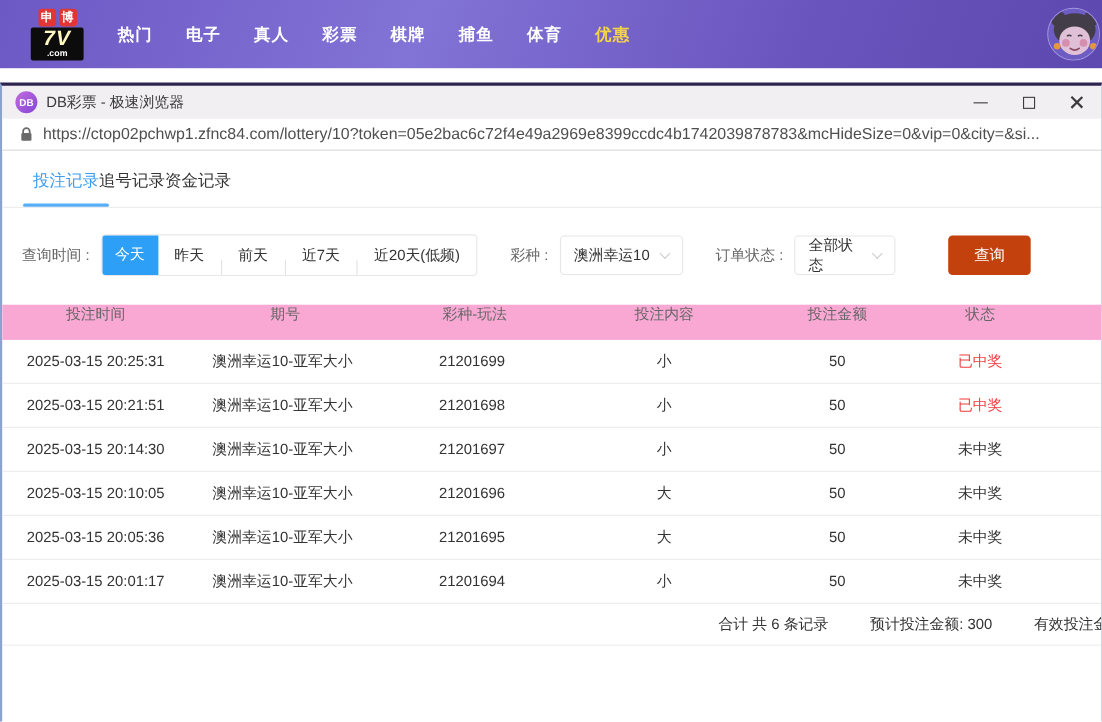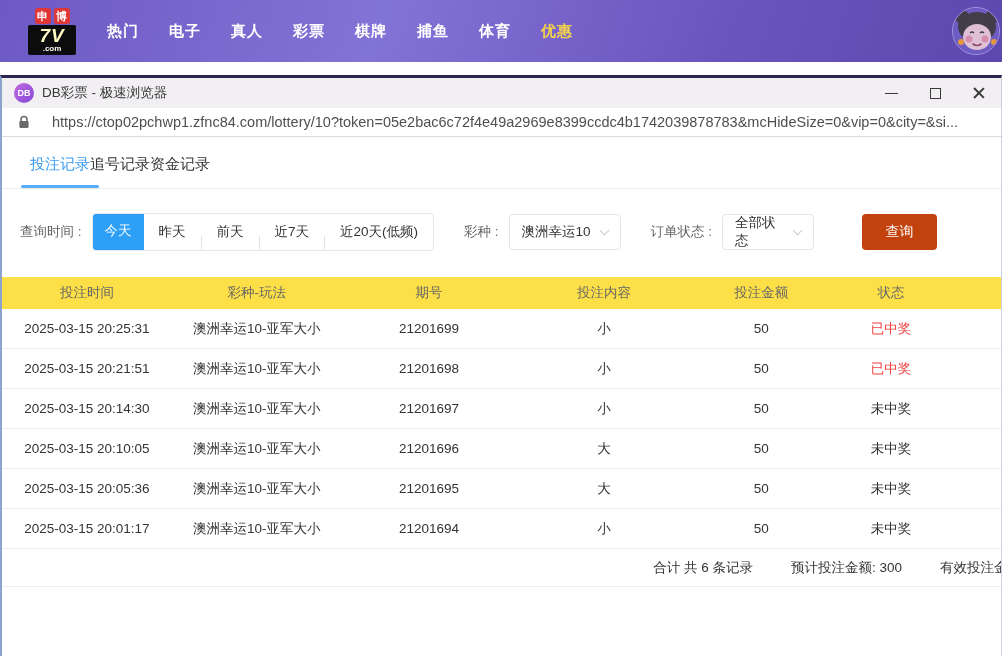--- a/index.html
+++ b/index.html
@@ -34,21 +34,21 @@
   .win-controls { margin-left:auto; display:flex; height:100%; }
   .win-btn { width:44px; display:flex; align-items:center; justify-content:center; cursor:pointer; }
   .icon-min { width:13px; height:0; border-top:1.7px solid #3b3b3b; }
   .icon-max { width:11px; height:11px; border:1.7px solid #3b3b3b; }
   .icon-close { position:relative; width:14px; height:14px; }
   .icon-close::before,.icon-close::after { content:''; position:absolute; left:6.2px; top:0; width:1.7px; height:14px; background:#3b3b3b; }
   .icon-close::before { transform:rotate(45deg); }
   .icon-close::after { transform:rotate(-45deg); }
 
   .urlbar { height:29px; background:#fff; border-bottom:1px solid #dadada; display:flex; align-items:center;
-            padding-left:16px; gap:22px; }
+            padding-left:16px; gap:9px; }
   .url-text { font-size:14.5px; color:#4f4f4f; white-space:nowrap; overflow:hidden; }
 
   
   .tabs-row { display:flex; padding:18px 0 0 28px; border-bottom:1px solid #ececec; }
   .tab { font-size:15px; color:#333; padding-bottom:14px; position:relative; cursor:pointer; }
   .tab.active { color:#3b9cf2; }
   .tab.active::after { content:''; position:absolute; left:-9px; right:-9px; bottom:0; height:3px;
                        background:#57aef7; border-radius:3px; }
 
   
@@ -64,21 +64,21 @@
                 border-radius:4px; height:36px; padding:0 12px; color:#333; cursor:pointer; background:#fff; }
   .select-lottery { width:112px; }
   .select-status { width:92px;align-items:center; }
   .caret { width:7px; height:7px; border-right:1.5px solid #ccc; border-bottom:1.5px solid #ccc;
            transform:rotate(45deg); margin-left:8px; margin-top:-3px; flex:none; }
   .search-btn { margin-left:48px; width:75px; height:36px; background:#c2410c; color:#fff; border:none;
                 border-radius:4px; font-size:14px; cursor:pointer; }
 
   
   .table { margin-top:26px; }
-  .t-head { display:flex; height:32px; background:#fde047; align-items:center; color:#666; font-size:13.5px; }
+  .t-head { display:flex; height:32px; background:#f9a8d4; align-items:flex-start; color:#666; font-size:13.5px; }
   .t-row { display:flex; height:40px; align-items:center; border-bottom:1px solid #ededed;
            font-size:13.5px; color:#333; }
   .cell { text-align:center; overflow:hidden; white-space:nowrap; }
   .c1{width:17%;} .c2{width:17%;} .c3{width:17.5%;} .c4{width:17.5%;} .c5{width:14%;} .c6{width:12%;}
   .won { color:#f23d3d;text-align:center; }
 
   .table-footer { display:flex; height:38px; align-items:center; justify-content:flex-end; gap:38px;
                   border-bottom:1px solid #ededed; font-size:13.5px; color:#333; white-space:nowrap;
                   margin-right:-20px; }
 
@@ -183,22 +183,22 @@
       <span>全部状态</span>
       <span class="caret"></span>
     </div>
 
     <button class="search-btn">查询</button>
   </div>
 
   <div class="table">
     <div class="t-head">
       <span class="cell c1">投注时间</span>
+      <span class="cell c3">期号</span>
       <span class="cell c2">彩种-玩法</span>
-      <span class="cell c3">期号</span>
       <span class="cell c4">投注内容</span>
       <span class="cell c5">投注金额</span>
       <span class="cell c6">状态</span>
     </div>
 
     <div class="t-row">
       <span class="cell c1">2025-03-15 20:25:31</span>
       <span class="cell c2">澳洲幸运10-亚军大小</span>
       <span class="cell c3">21201699</span>
       <span class="cell c4">小</span>

